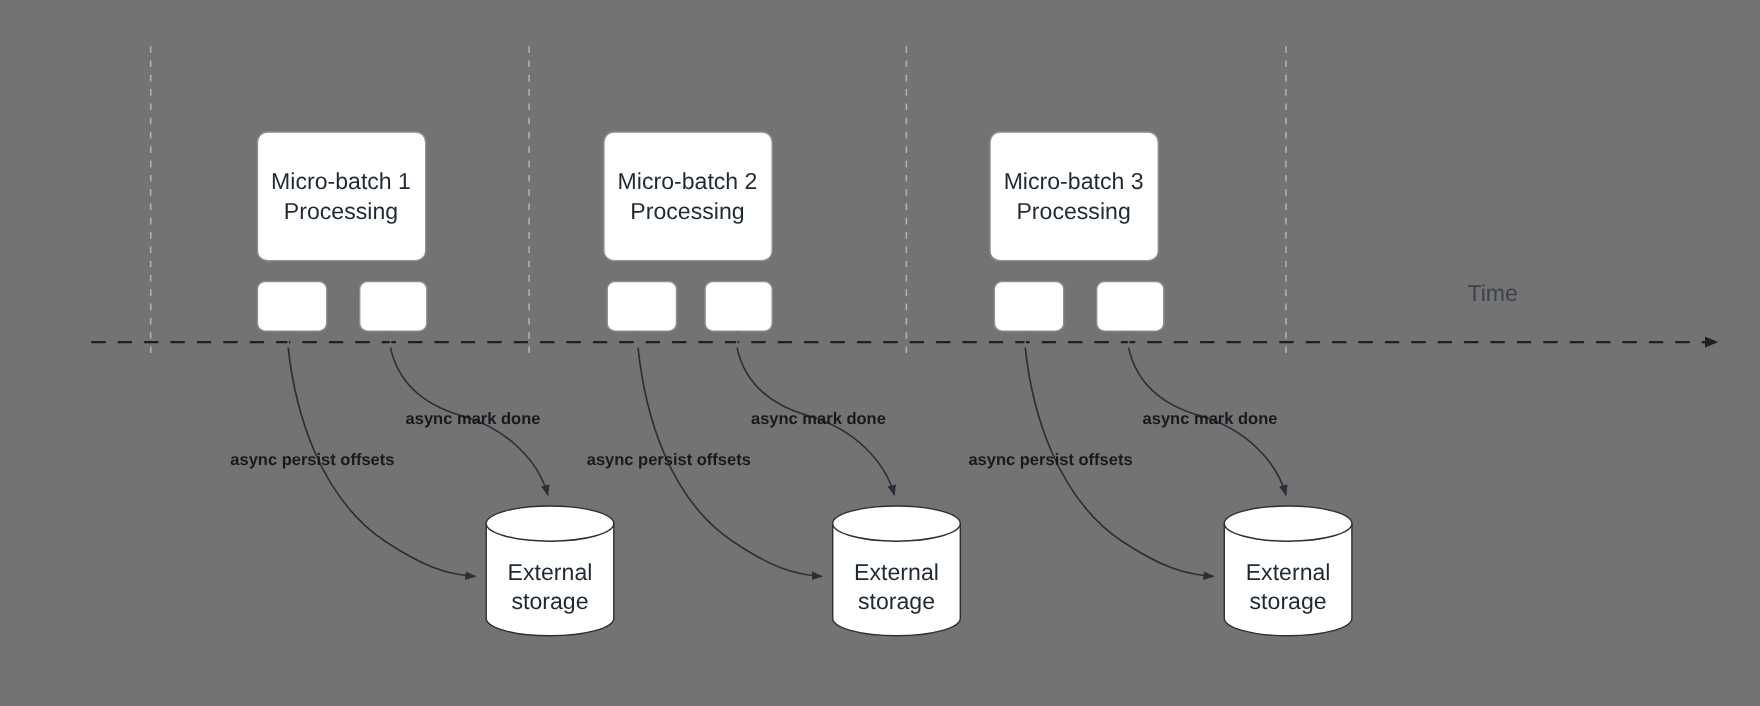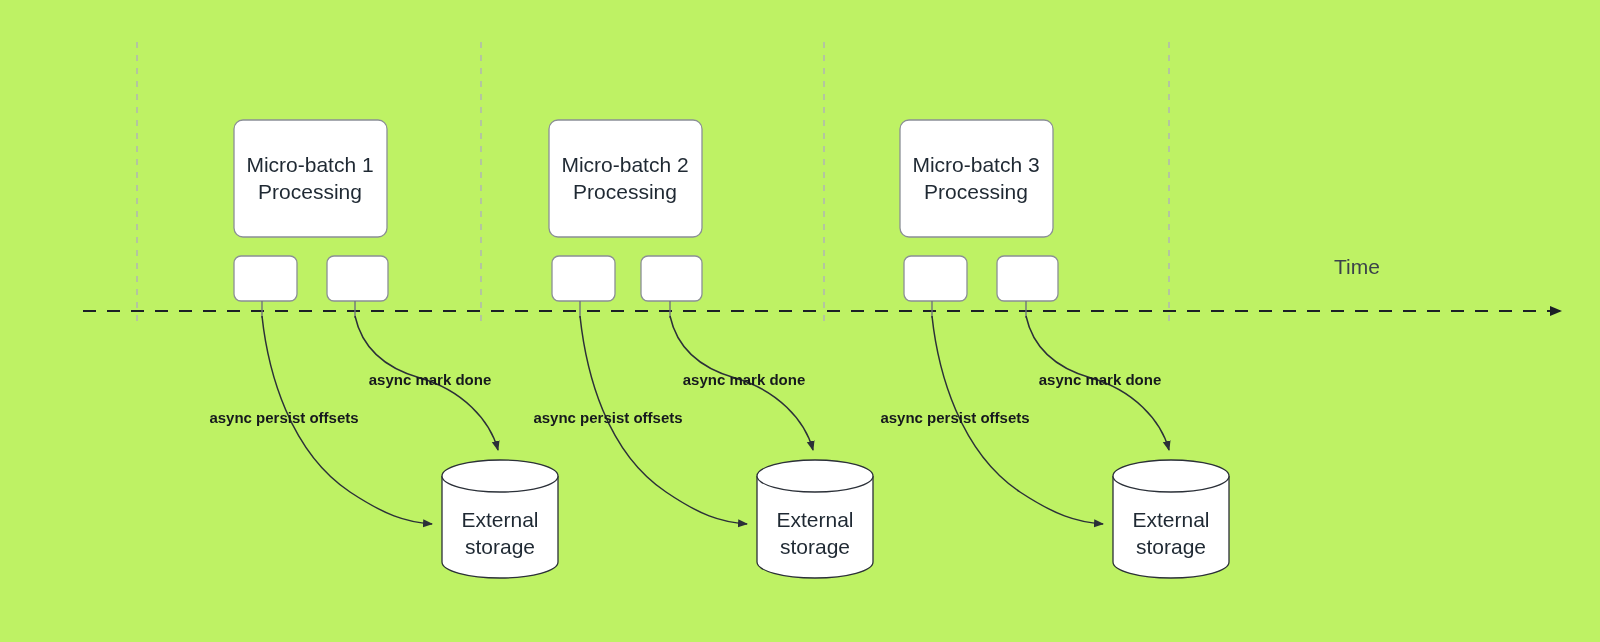--- a/index.html
+++ b/index.html
@@ -10,21 +10,21 @@
   body {
     width: 1600px;
     height: 642px;
     overflow: hidden;
     font-family: "Liberation Sans", sans-serif;
   }
   #diagram-root {
     position: relative;
     width: 1600px;
     height: 642px;
-    background: #bef264;
+    background: #737373;
   }
   svg.canvas {
     position: absolute;
     left: 0;
     top: 0;
     width: 1600px;
     height: 642px;
   }
   .box-label {
     font-family: "Liberation Sans", sans-serif;

